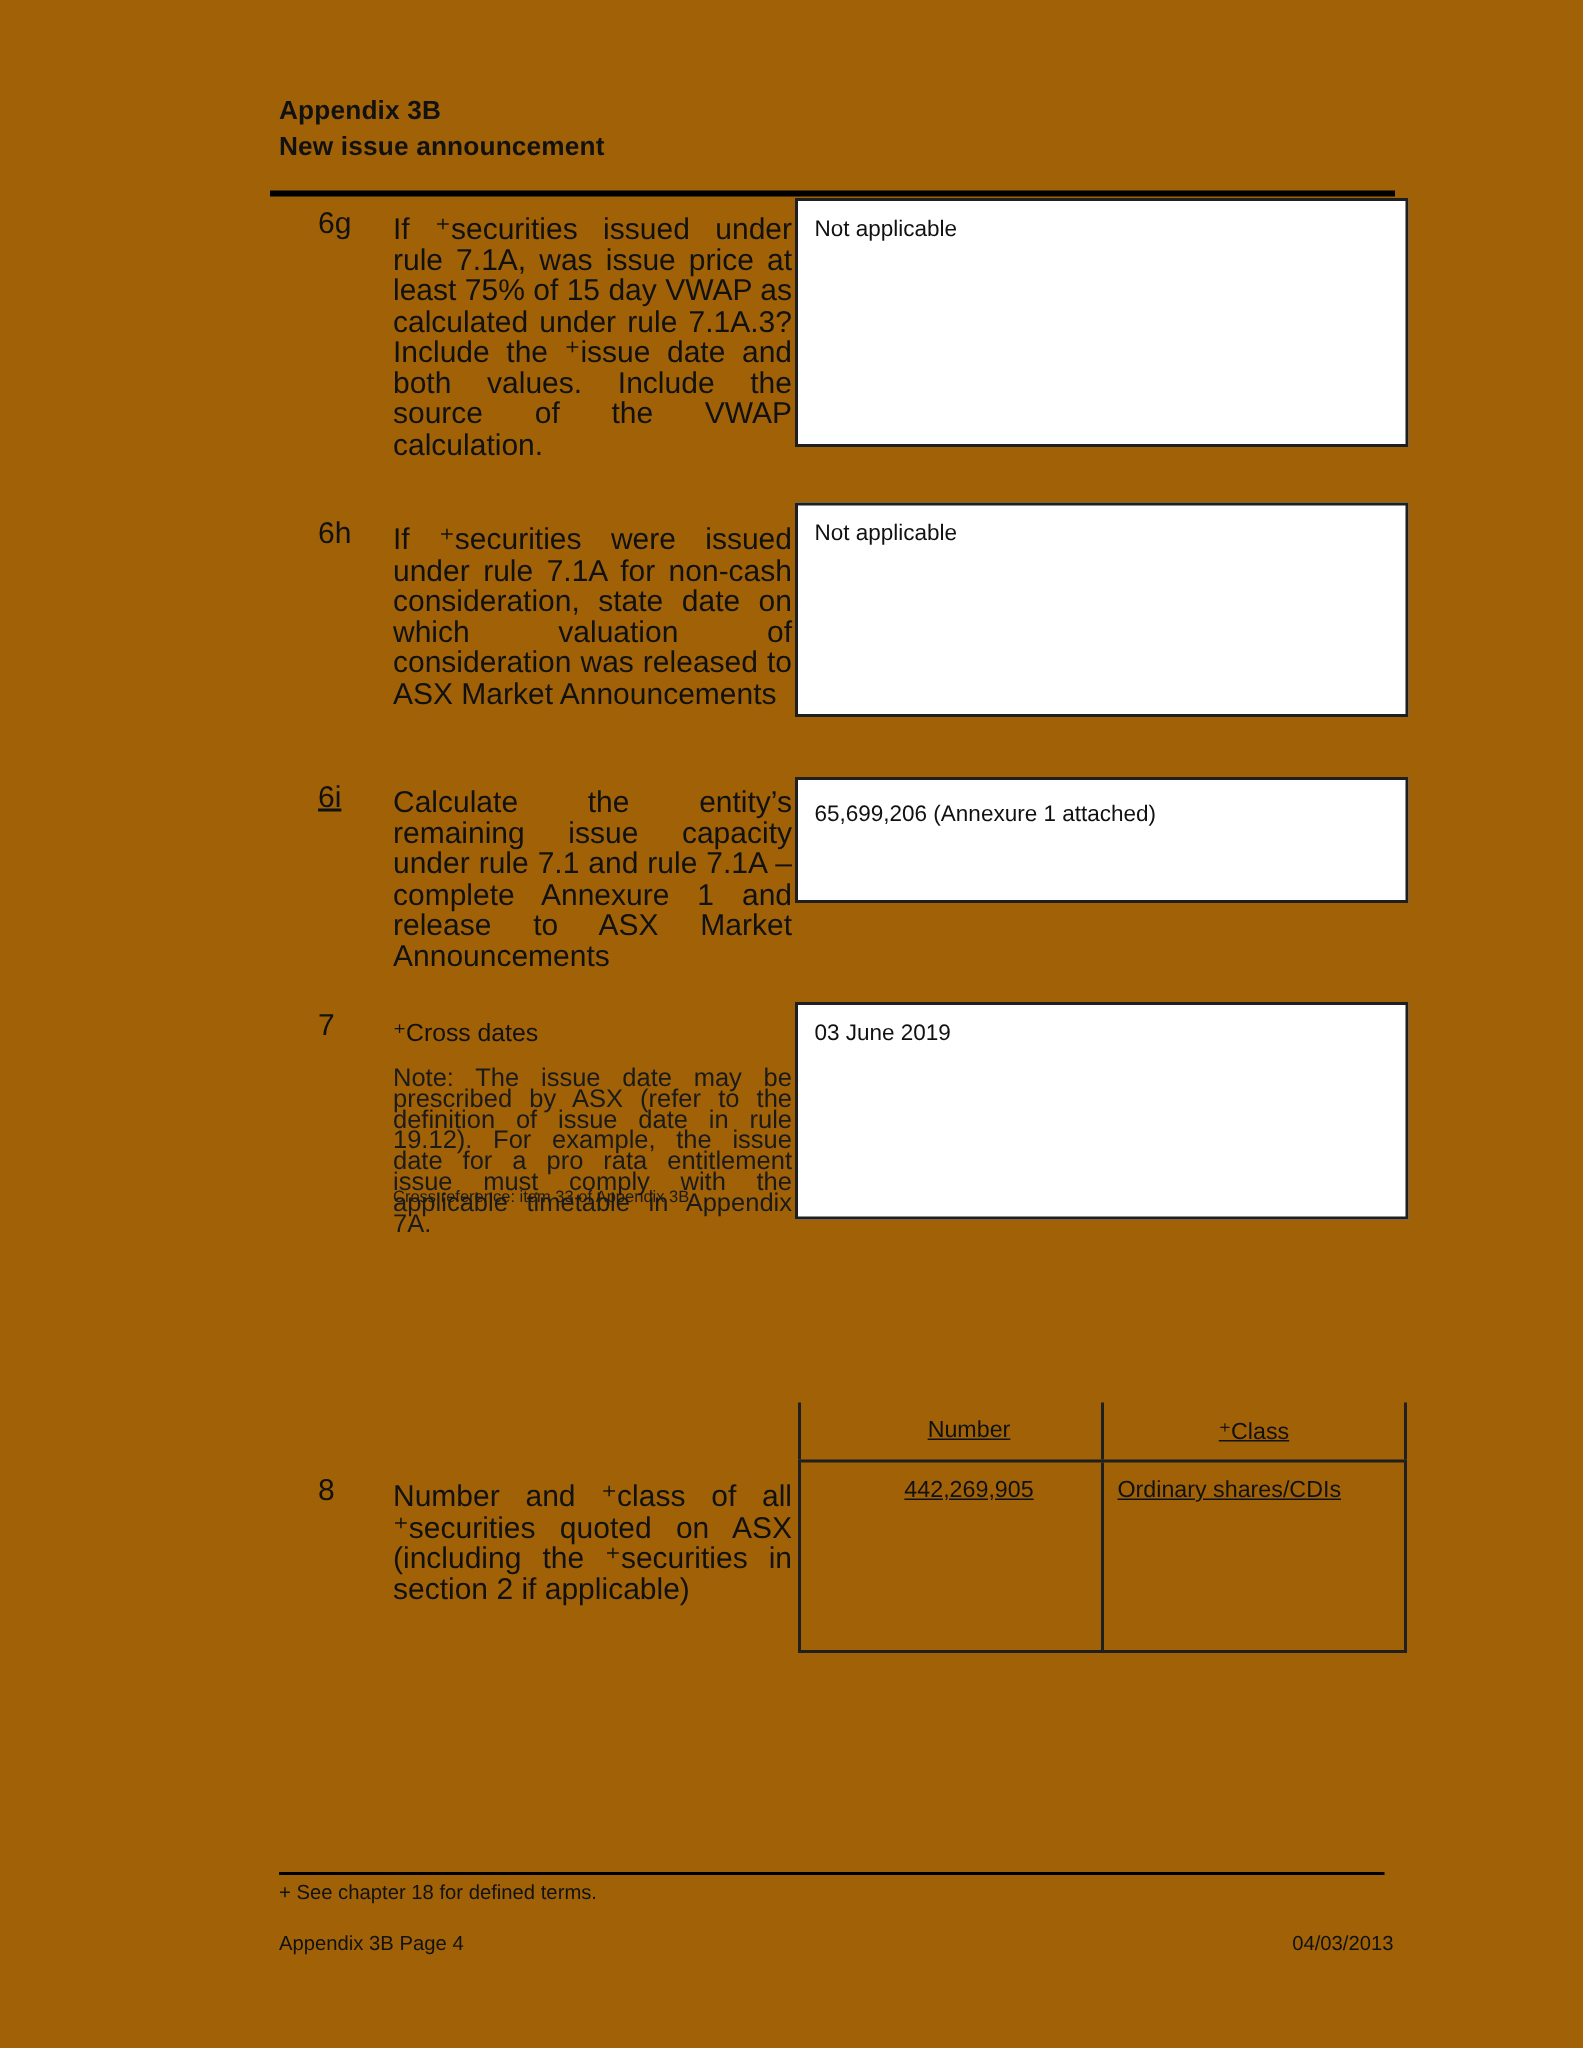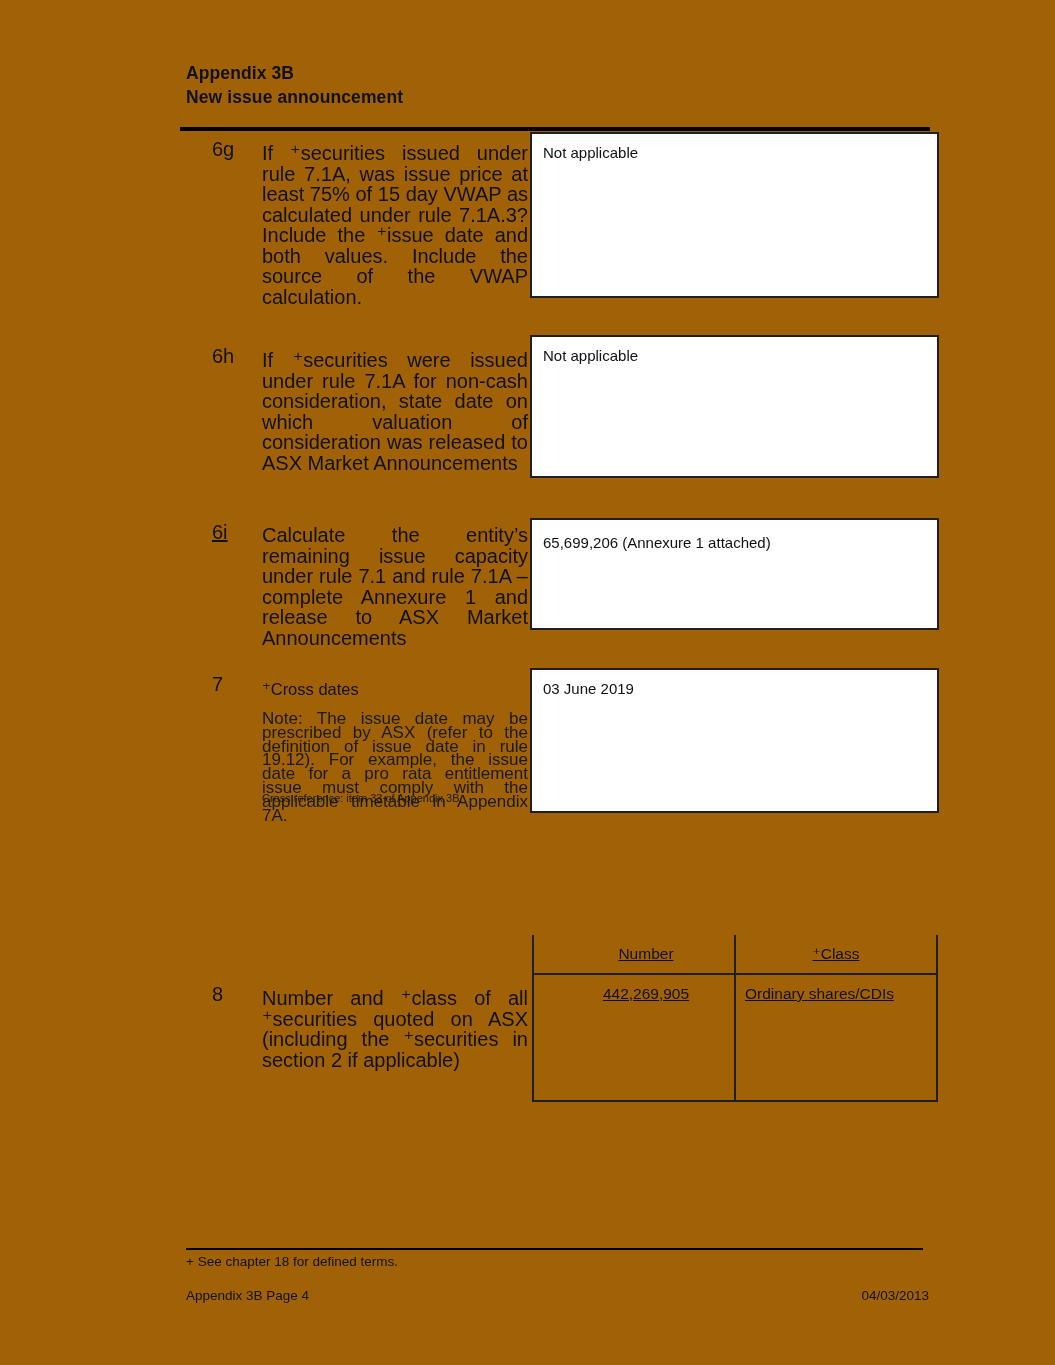--- a/index.html
+++ b/index.html
@@ -134,21 +134,21 @@
   </div>
 
   <div class="abs sec-num" style="left:212px; top:346px;">6h</div>
   <div class="abs question" style="left:262px; top:350px; width:266px;">If ⁺securities were issued under rule 7.1A for non-cash consideration, state date on which valuation of consideration was released to ASX Market Announcements</div>
   <div class="abs answer-box" style="left:530px; top:335px; width:409px; height:143px;">
     <span>Not applicable</span>
   </div>
 
   <div class="abs sec-num" style="left:212px; top:522px;text-decoration:underline;">6i</div>
   <div class="abs question" style="left:262px; top:525px; width:266px;">Calculate the entity’s remaining issue capacity under rule 7.1 and rule 7.1A – complete Annexure 1 and release to ASX Market Announcements</div>
-  <div class="abs answer-box" style="left:530px; top:518px; width:409px; height:112px; padding-top:13px;">
+  <div class="abs answer-box" style="left:530px; top:518px; width:409px; height:84px; padding-top:13px;">
     <span>65,699,206 (Annexure 1 attached)</span>
   </div>
 
   <div class="abs sec-num" style="left:212px; top:674px;">7</div>
   <div class="abs question-heading" style="left:262px; top:679px;">⁺Cross dates</div>
   <div class="abs note" style="left:262px; top:712px; width:266px;">Note: The issue date may be prescribed by ASX (refer to the definition of issue date in rule 19.12). For example, the issue date for a pro rata entitlement issue must comply with the applicable timetable in Appendix 7A.</div>
   <div class="abs note-single" style="left:262px; top:792px; width:266px;">Cross reference: item 33 of Appendix 3B.</div>
   <div class="abs answer-box" style="left:530px; top:668px; width:409px; height:145px;">
     <span>03 June 2019</span>
   </div>

